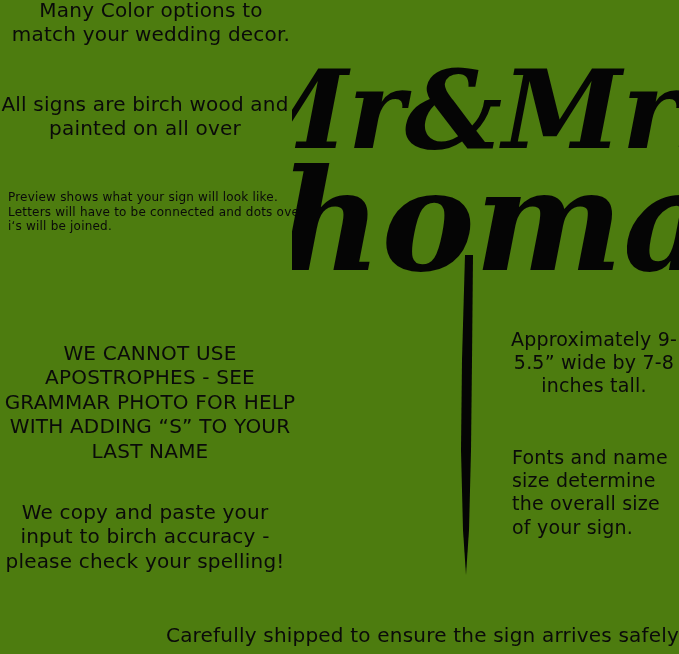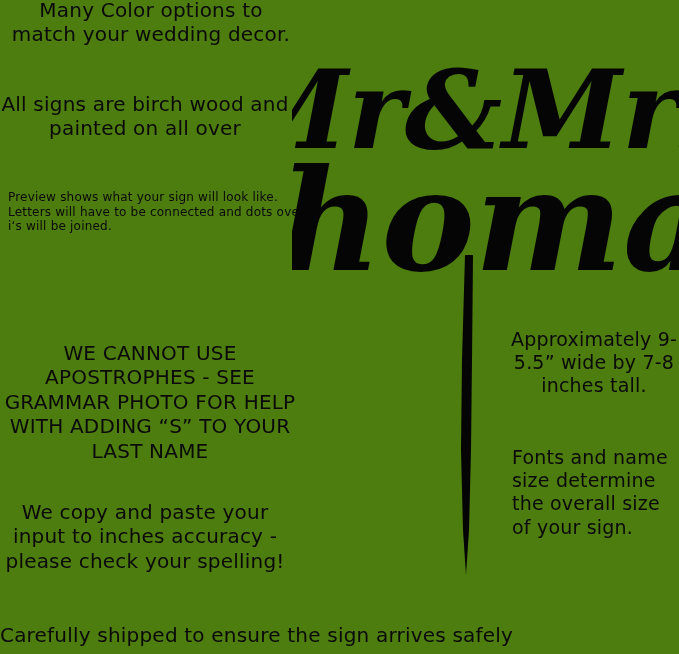--- a/index.html
+++ b/index.html
@@ -76,21 +76,21 @@
     width: 165px;
     font-size: 19px;
   }
 
   
   #note-shipping {
     left: 0px;
     top: 623px;
     width: 679px;
     font-size: 20px;
-    text-align: left;
+    text-align: right;
   }
 
   
   #topper {
     position: absolute;
     left: 292px;
     top: 30px;
     width: 387px;
     height: 560px;
   }
@@ -108,21 +108,21 @@
 </style>
 </head>
 <body>
 
 <div id="page">
 
   <div class="txt" id="note-colors">Many Color options to match your wedding decor.</div>
   <div class="txt" id="note-birch">All signs are birch wood and painted on all over</div>
   <div class="txt" id="note-preview">Preview shows what your sign will look like.  Letters will have to be connected and dots over i‘s will be joined.</div>
   <div class="txt" id="note-apostrophes">WE CANNOT USE APOSTROPHES - SEE GRAMMAR PHOTO FOR HELP WITH ADDING “S” TO YOUR LAST NAME</div>
-  <div class="txt" id="note-copypaste">We copy and paste your input to inches accuracy - please check your spelling!</div>
+  <div class="txt" id="note-copypaste">We copy and paste your input to birch accuracy - please check your spelling!</div>
 
   <div class="txt" id="note-approx">Approximately 9-5.5” wide by 7-8 inches tall.</div>
   <div class="txt" id="note-fonts">Fonts and name size determine the overall size of your sign.</div>
 
   <div class="txt" id="note-shipping">Carefully shipped to ensure the sign arrives safely</div>
 
   <div id="topper">
     <svg viewBox="0 0 387 560" xmlns="http://www.w3.org/2000/svg" aria-hidden="true">
 
       <path d="M173 225 L181 225 L180 330 L179 420 L177 500 L174 545 L171 500 L169 420 L170 330 Z" fill="#050505"></path>

